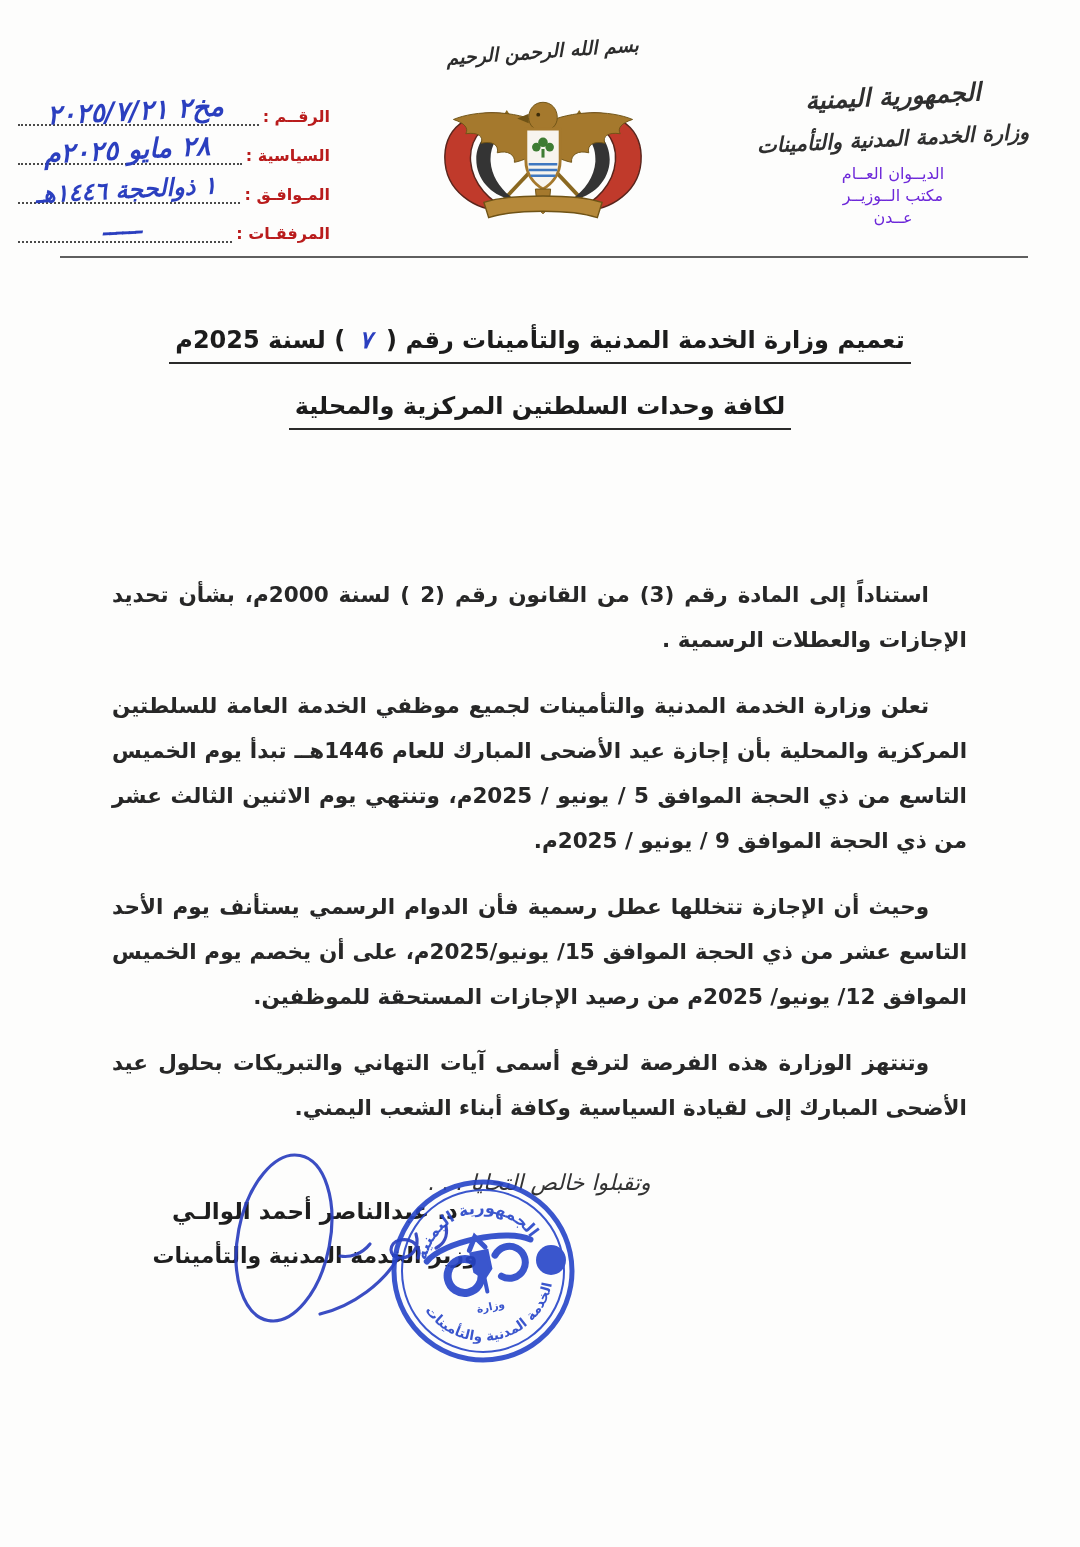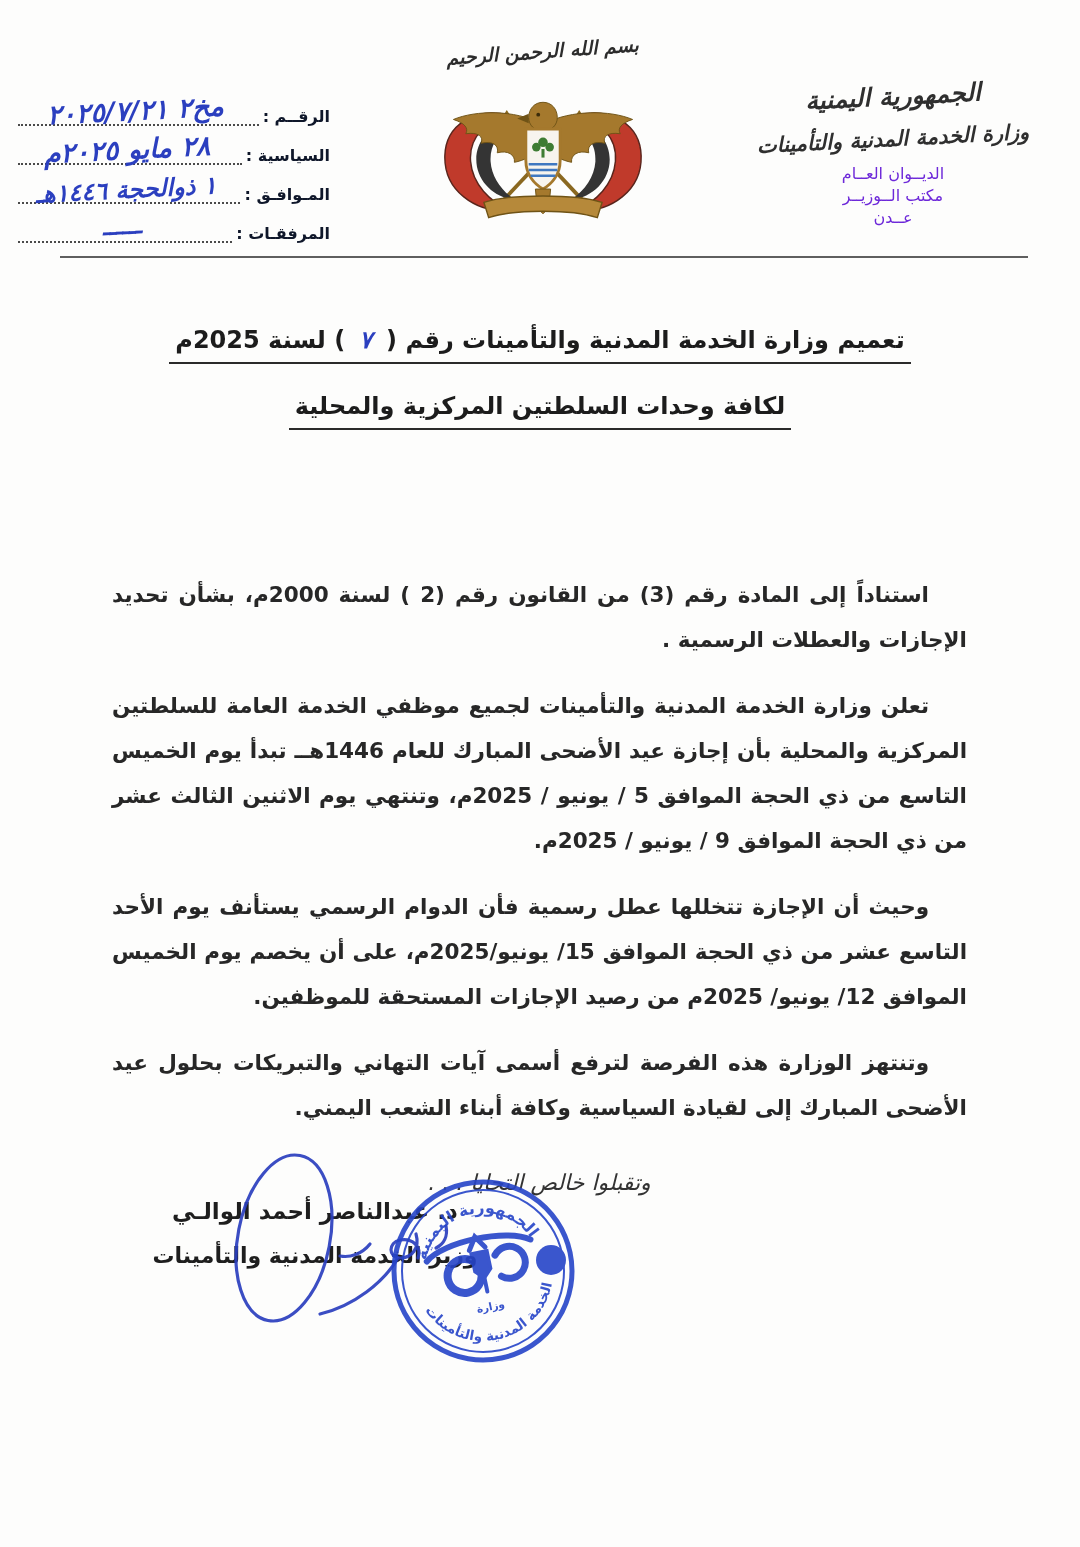--- a/index.html
+++ b/index.html
@@ -4,21 +4,21 @@
 <style>
   html,body{margin:0;padding:0;background:#e8e8e8;}
   .page{
     position:relative;width:1080px;height:1547px;margin:0 auto;
     background:#fdfdfc;overflow:hidden;
     font-family:"DejaVu Sans",sans-serif;color:#262626;direction:rtl;
   }
   
   .meta{position:absolute;left:18px;top:96px;width:312px;direction:rtl;}
   .meta-row{display:flex;align-items:flex-end;height:30px;margin-bottom:9px;}
-  .meta-label{font-size:16px;font-weight:bold;color:#0f172a;white-space:nowrap;padding-left:4px;}
+  .meta-label{font-size:16px;font-weight:bold;color:#b91c1c;white-space:nowrap;padding-left:4px;}
   .meta-dots{flex:1;border-bottom:2px dotted #4a4a4a;position:relative;height:100%;}
   .meta-value{
     position:absolute;bottom:-2px;right:6px;left:0;text-align:center;
     color:#2b3fbf;font-size:27px;font-weight:bold;font-style:italic;
     white-space:nowrap;transform:rotate(-3deg);transform-origin:center;
   }
   .meta-value.small{font-size:24px;}
   .meta-value.dash{font-size:22px;bottom:2px;}
   
   .letterhead{position:absolute;right:22px;top:82px;width:330px;text-align:center;}

